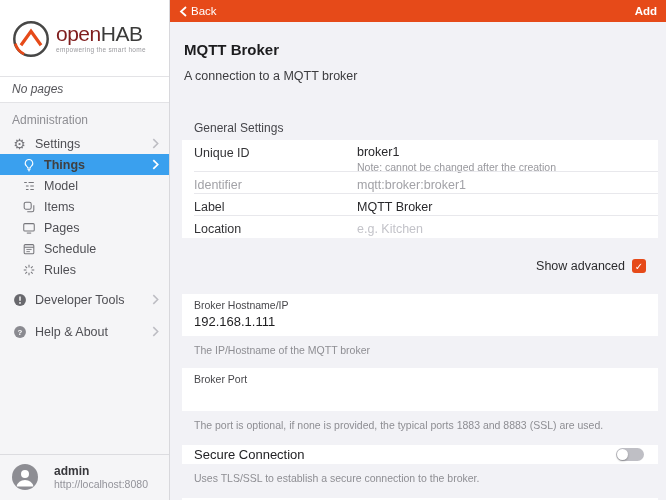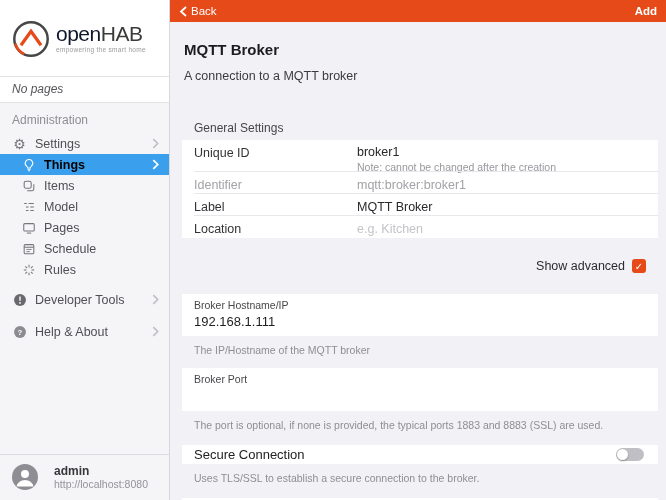--- a/index.html
+++ b/index.html
@@ -17,42 +17,42 @@
     border-right:1px solid #d8d8dc;
     display:flex; flex-direction:column;
   }
   .logo-area {
     background:#fff; height:76px;
     padding:18px 0 0 10px;
     display:flex; align-items:flex-start;
   }
   .brand-text { display:flex; flex-direction:column; margin-left:4px; margin-top:5px; }
   .brand-line { font-size:21px; letter-spacing:-0.5px; font-weight:500; line-height:22px; }
-  .brand-open { color:#0f172a; }
+  .brand-open { color:#7f1d1d; }
   .brand-hab { color:#3b3b3a; }
   .brand-tagline { font-size:6.5px; color:#9a9a9e; align-self:flex-end; margin-top:1px; letter-spacing:0.3px; }
   .no-pages {
     background:#fff;
     border-top:1px solid #e3e3e6; border-bottom:1px solid #e3e3e6;
     font-size:12px; font-style:italic; color:#55555a;
     padding:5px 12px 6px;
   }
   .side-body { flex:1; display:flex; flex-direction:column; }
   .section-label { font-size:12px; color:#8e8e93; padding:10px 12px 6px; }
   .nav-row {
     height:21px; display:flex; align-items:center;
     font-size:12.5px; color:#4f4f54; cursor:default;
   }
   .nav-row .icon { width:15px; height:15px; margin-right:8px; color:#76767b; display:flex; align-items:center; justify-content:center; }
   .nav-row .icon svg { width:14px; height:14px; }
   .lvl1 { padding-left:12px; }
   .lvl2 { padding-left:21px; }
   .nav-chevron { margin-left:auto; margin-right:8px; color:#bdbdc3; display:flex; }
   .nav-chevron svg { width:11px; height:11px; }
-  .nav-row.active { background:#3aa0ee; color:#000000; font-weight:bold; }
+  .nav-row.active { background:#3aa0ee; color:#404040; font-weight:bold; }
   .nav-row.active .icon, .nav-row.active .nav-chevron { color:#fff; }
   .tools-gap { height:9px; }
   .tool-row { height:21px; margin-bottom:11px; }
   .user-block {
     margin-top:auto;
     border-top:1px solid #dcdce0;
     padding:9px 12px 10px;
     display:flex; align-items:center; gap:16px;
     background:#f5f5f7;
   }
@@ -173,39 +173,39 @@
       <span class="nav-chevron">
         <svg viewBox="0 0 10 10">
             <polyline points="3,1 7,5 3,9" fill="none" stroke="currentColor" stroke-width="1.6"></polyline>
           </svg>
       </span>
     </div>
 
     <div class="nav-row lvl2">
       <span class="icon">
         <svg viewBox="0 0 16 16">
-            <rect x="2.5" y="2.5" width="8" height="8" rx="2" fill="none" stroke="currentColor" stroke-width="1.2"></rect>
-            <path d="M6 13.5 h5.5 a2 2 0 0 0 2-2 V6" fill="none" stroke="currentColor" stroke-width="1.2"></path>
-          </svg>
-      </span>
-      <span>Items</span>
-    </div>
-
-    <div class="nav-row lvl2">
-      <span class="icon">
-        <svg viewBox="0 0 16 16">
             <line x1="2.5" y1="4" x2="5.5" y2="4" stroke="currentColor" stroke-width="1.2"></line>
             <line x1="7.5" y1="4" x2="13.5" y2="4" stroke="currentColor" stroke-width="1.2"></line>
             <line x1="4.5" y1="8" x2="7.5" y2="8" stroke="currentColor" stroke-width="1.2"></line>
             <line x1="9.5" y1="8" x2="13.5" y2="8" stroke="currentColor" stroke-width="1.2"></line>
             <line x1="4.5" y1="12" x2="7.5" y2="12" stroke="currentColor" stroke-width="1.2"></line>
             <line x1="9.5" y1="12" x2="13.5" y2="12" stroke="currentColor" stroke-width="1.2"></line>
           </svg>
       </span>
       <span>Model</span>
+    </div>
+
+    <div class="nav-row lvl2">
+      <span class="icon">
+        <svg viewBox="0 0 16 16">
+            <rect x="2.5" y="2.5" width="8" height="8" rx="2" fill="none" stroke="currentColor" stroke-width="1.2"></rect>
+            <path d="M6 13.5 h5.5 a2 2 0 0 0 2-2 V6" fill="none" stroke="currentColor" stroke-width="1.2"></path>
+          </svg>
+      </span>
+      <span>Items</span>
     </div>
 
     <div class="nav-row lvl2">
       <span class="icon">
         <svg viewBox="0 0 16 16">
             <rect x="2" y="3" width="12" height="8.5" rx="1.2" fill="none" stroke="currentColor" stroke-width="1.2"></rect>
             <line x1="5.5" y1="13.8" x2="10.5" y2="13.8" stroke="currentColor" stroke-width="1.2"></line>
           </svg>
       </span>
       <span>Pages</span>

